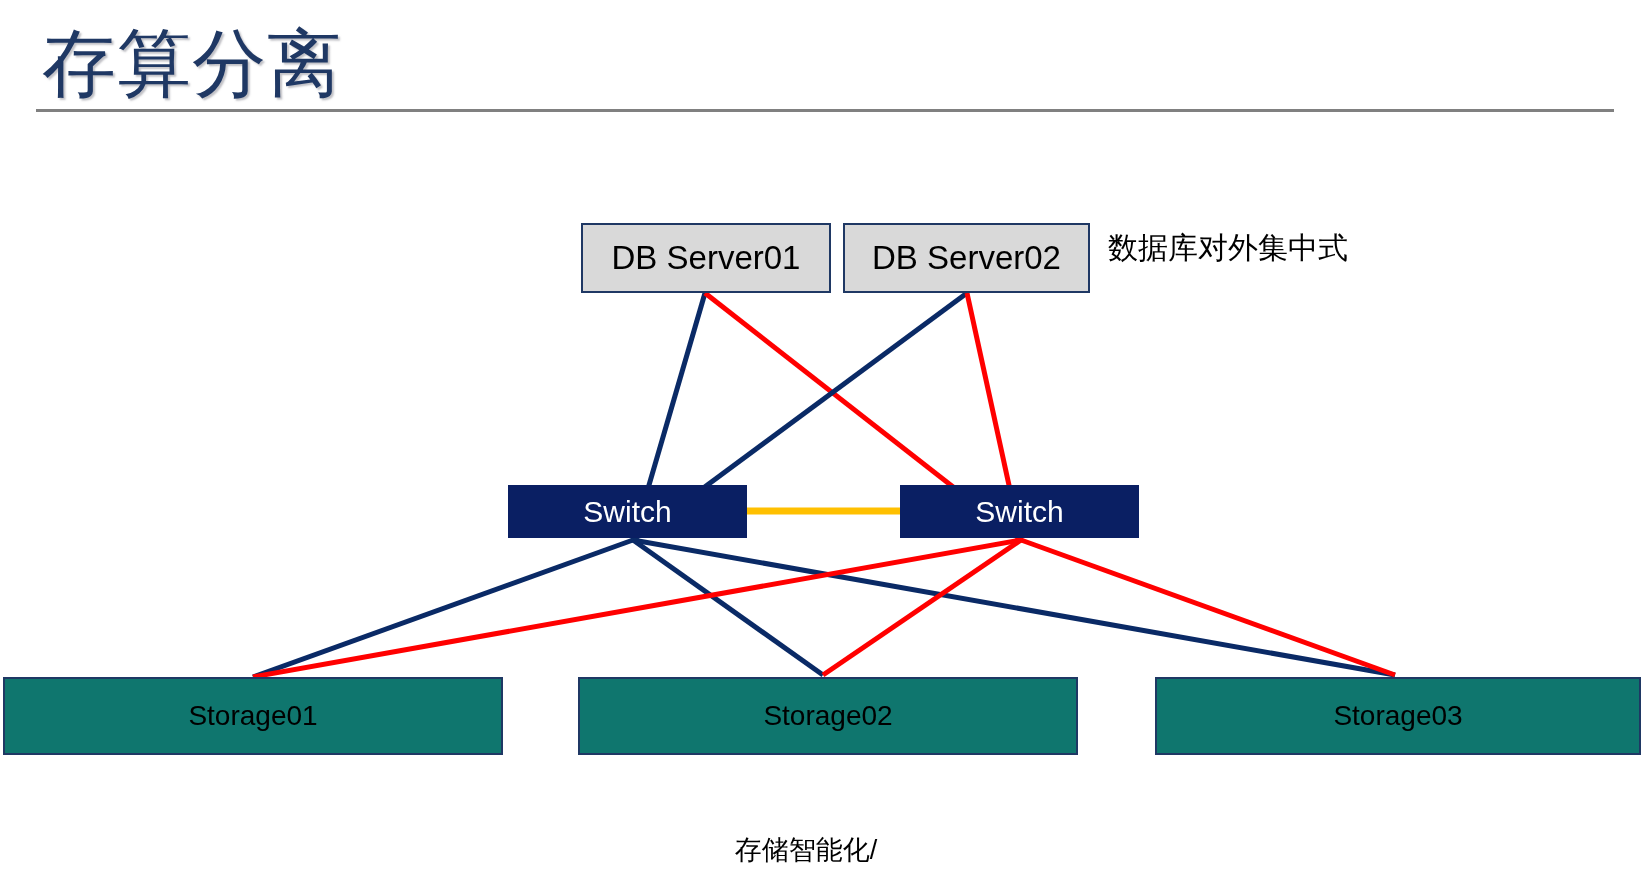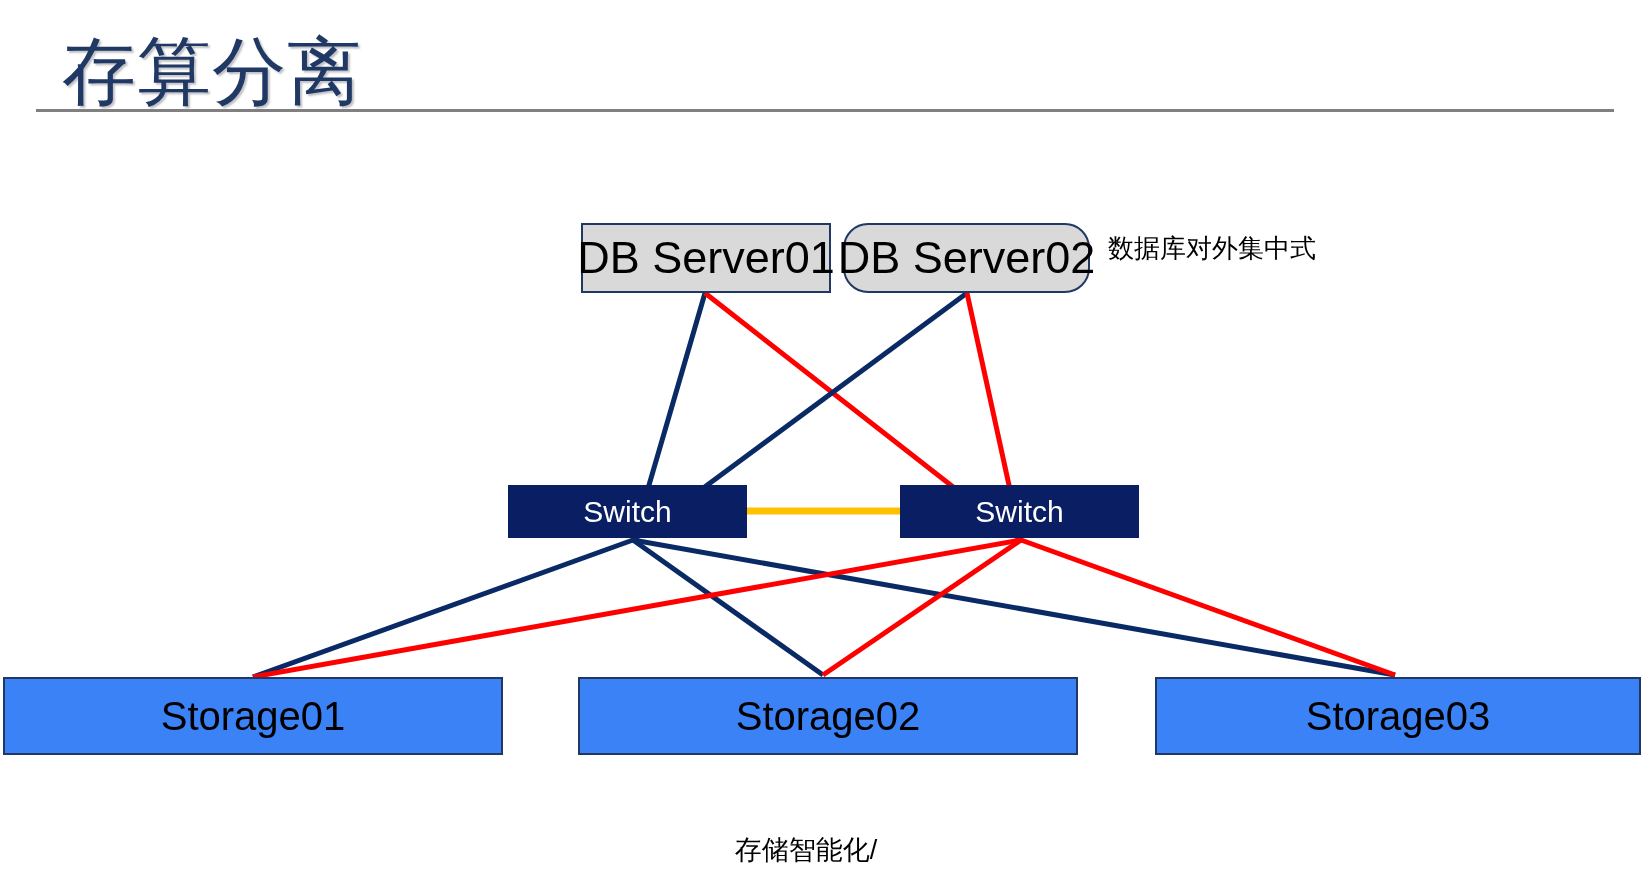--- a/index.html
+++ b/index.html
@@ -13,29 +13,28 @@
     height: 886px;
     background: #ffffff;
     overflow: hidden;
     font-family: "Liberation Sans", sans-serif;
   }
 
   
   #title {
     position: absolute;
     left: 42px;
-    top: 24px;
+    top: 16px;
     font-size: 74px;
     line-height: 96px;
     color: #1F3864;
     font-weight: 400;
     letter-spacing: 1px;
     text-shadow: 2px 2px 2px rgba(140,140,150,0.55);
     white-space: nowrap;
-    margin-left: 20px;
   }
   #title-rule {
     position: absolute;
     left: 36px;
     top: 109px;
     width: 1578px;
     height: 3px;
     background: #808080;
   }
 
@@ -55,47 +54,47 @@
     box-sizing: border-box;
     display: flex;
     align-items: center;
     justify-content: center;
     text-align: center;
     white-space: nowrap;
   }
   .node.db {
     background: #D9D9D9;
     border: 2px solid #1F3864;
-    font-size: 45px;
+    font-size: 33px;
     color: #000000;
   }
   .node.switch {
     background: #0A1F63;
     border: none;
     font-size: 30px;
     color: #FFFFFF;
     text-align: center;
   }
   .node.storage {
-    background: #3b82f6;
+    background: #0f766e;
     border: 2px solid #1F3864;
-    font-size: 40px;
+    font-size: 28px;
     color: #000000;
   }
 
   
   .annotation {
     position: absolute;
     color: #000000;
     white-space: pre;
   }
   #ann-db {
     left: 1108px;
     top: 226px;
-    font-size: 26px;
+    font-size: 30px;
     line-height: 44px;
   }
   #ann-storage {
     left: 0px;
     top: 760px;
     width: 1648px;
     text-align: center;
     font-size: 27px;
     line-height: 36px;
     transform: translateX(-18px);
@@ -121,21 +120,21 @@
         <line x1="633" y1="540" x2="1395" y2="675" stroke="#0A2A66" stroke-width="5" stroke-linecap="butt"></line>
         <line x1="1021" y1="540" x2="253" y2="677" stroke="#FF0000" stroke-width="5" stroke-linecap="butt"></line>
         <line x1="1021" y1="540" x2="823" y2="675" stroke="#FF0000" stroke-width="5" stroke-linecap="butt"></line>
         <line x1="1021" y1="540" x2="1395" y2="675" stroke="#FF0000" stroke-width="5" stroke-linecap="butt"></line>
       </g>
   </svg>
 
   <div class="node db" style="left: 581px; top: 223px; width: 250px; height: 70px;">
     <span>DB Server01</span>
   </div>
-  <div class="node db" style="left: 843px; top: 223px; width: 247px; height: 70px; border-radius: 25px;">
+  <div class="node db" style="left: 843px; top: 223px; width: 247px; height: 70px;">
     <span>DB Server02</span>
   </div>
 
   <div class="node switch" style="left: 508px; top: 485px; width: 239px; height: 53px;">
     <span>Switch</span>
   </div>
   <div class="node switch" style="left: 900px; top: 485px; width: 239px; height: 53px;">
     <span>Switch</span>
   </div>
 

